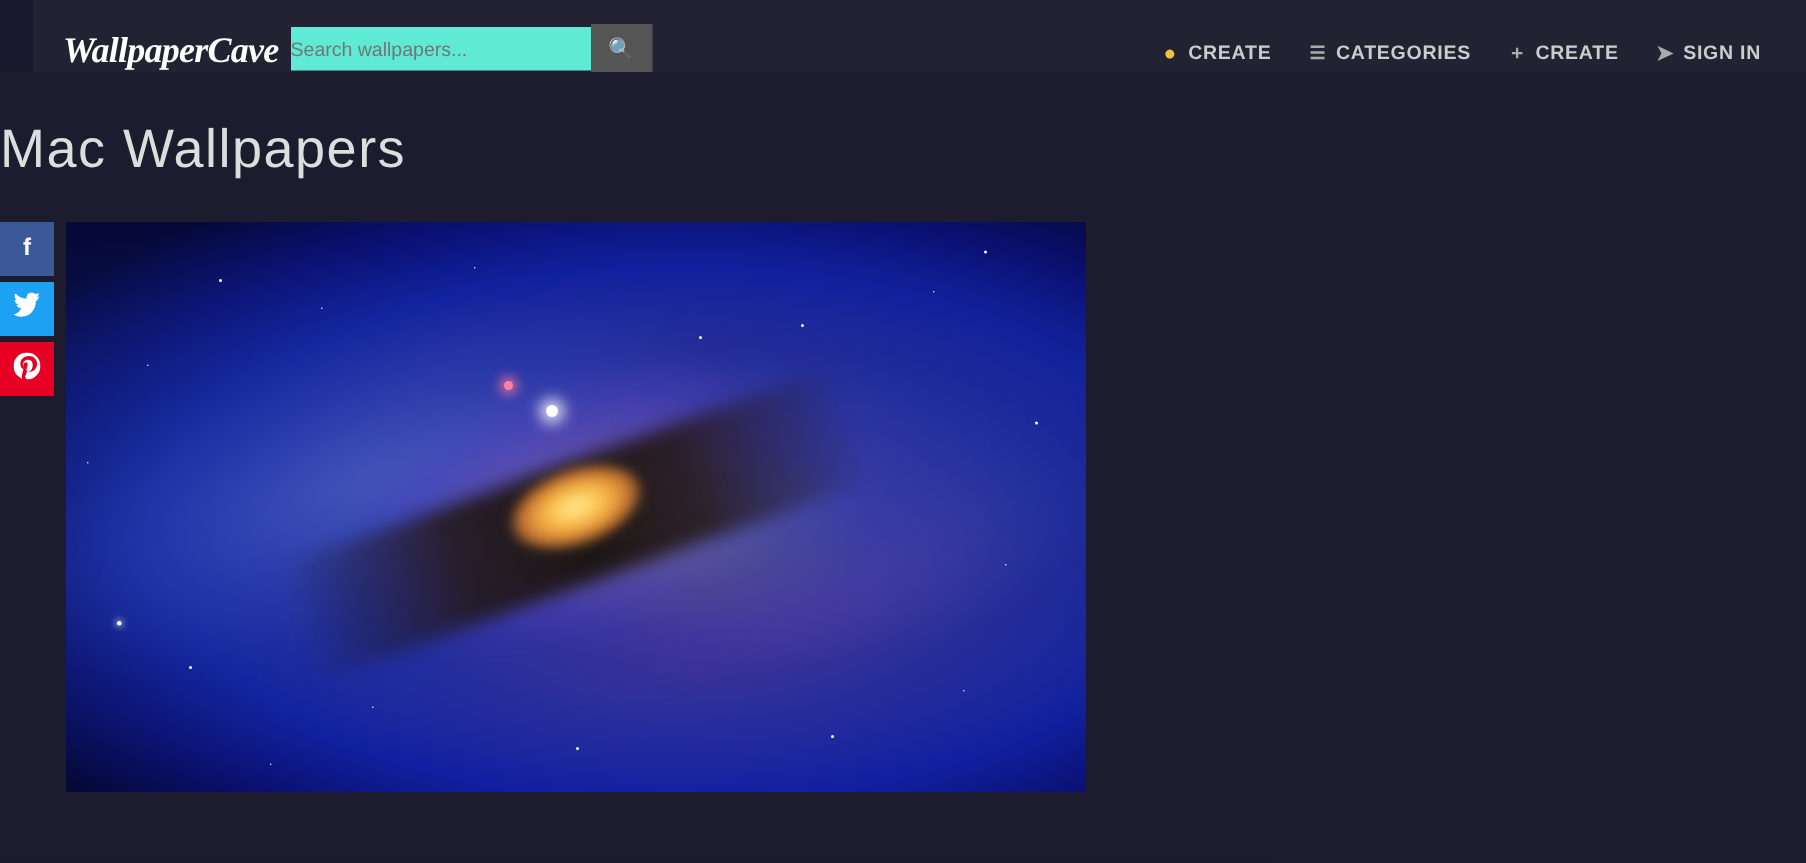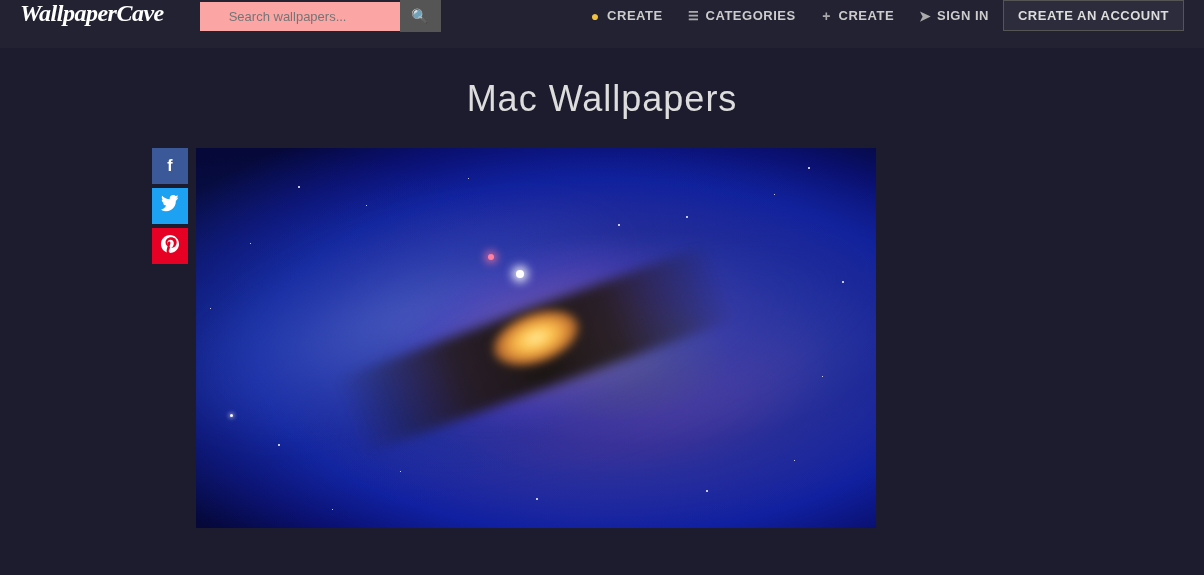--- a/index.html
+++ b/index.html
@@ -9,47 +9,48 @@
       font-family: Arial, sans-serif;
       color: #fff;
       min-height: 575px;
       overflow-x: hidden;
     }
 
     
     header {
       background-color: #222233;
       display: flex;
-      align-items: flex-start;
+      align-items: flex-end;
       padding: 0 20px;
       height: 48px;
-      gap: 28px;
+      gap: 0;
+      margin-left: 22px;
     }
 
     .logo {
       font-family: 'Georgia', cursive;
       font-size: 24px;
       color: #ffffff;
       font-style: italic;
       font-weight: bold;
       white-space: nowrap;
       letter-spacing: -0.5px;
       flex-shrink: 0;
     }
 
     .search-container {
       display: flex;
       align-items: center;
       margin-left: 8px;
     }
 
     .search-input {
-      background: #fca5a5;
+      background: #5eead4;
       border: none;
-      padding: 7px 29px;
+      padding: 7px 0;
       font-size: 13px;
       color: #555;
       width: 200px;
       outline: none;
     }
 
     .search-button {
       background: #555;
       border: none;
       padding: 7px 12px;
@@ -102,21 +103,20 @@
       font-weight: 600;
       letter-spacing: 0.5px;
       cursor: pointer;
       white-space: nowrap;
     }
 
     
     main {
       display: flex;
       flex-direction: column;
-      align-items: center;
       padding-top: 30px;
       background: #1c1c2e;
       min-height: calc(575px - 48px);
       position: relative;
     }
 
     .page-title {
       font-size: 36px;
       font-weight: 300;
       color: #ddd;
@@ -277,23 +277,20 @@
       <span>CATEGORIES</span>
     </a>
     <a class="nav-item">
       <span class="nav-icon upload-icon">+</span>
       <span>CREATE</span>
     </a>
     <a class="nav-item">
       <span class="nav-icon signin-icon">➤</span>
       <span>SIGN IN</span>
     </a>
-    <button class="create-account-btn">
-      <span>CREATE AN ACCOUNT</span>
-    </button>
   </nav>
 </header>
 
 <main>
   <h1 class="page-title">Mac Wallpapers</h1>
 
   <div class="content-area">
 
     <div class="social-buttons">
       <button class="social-btn facebook-btn">

